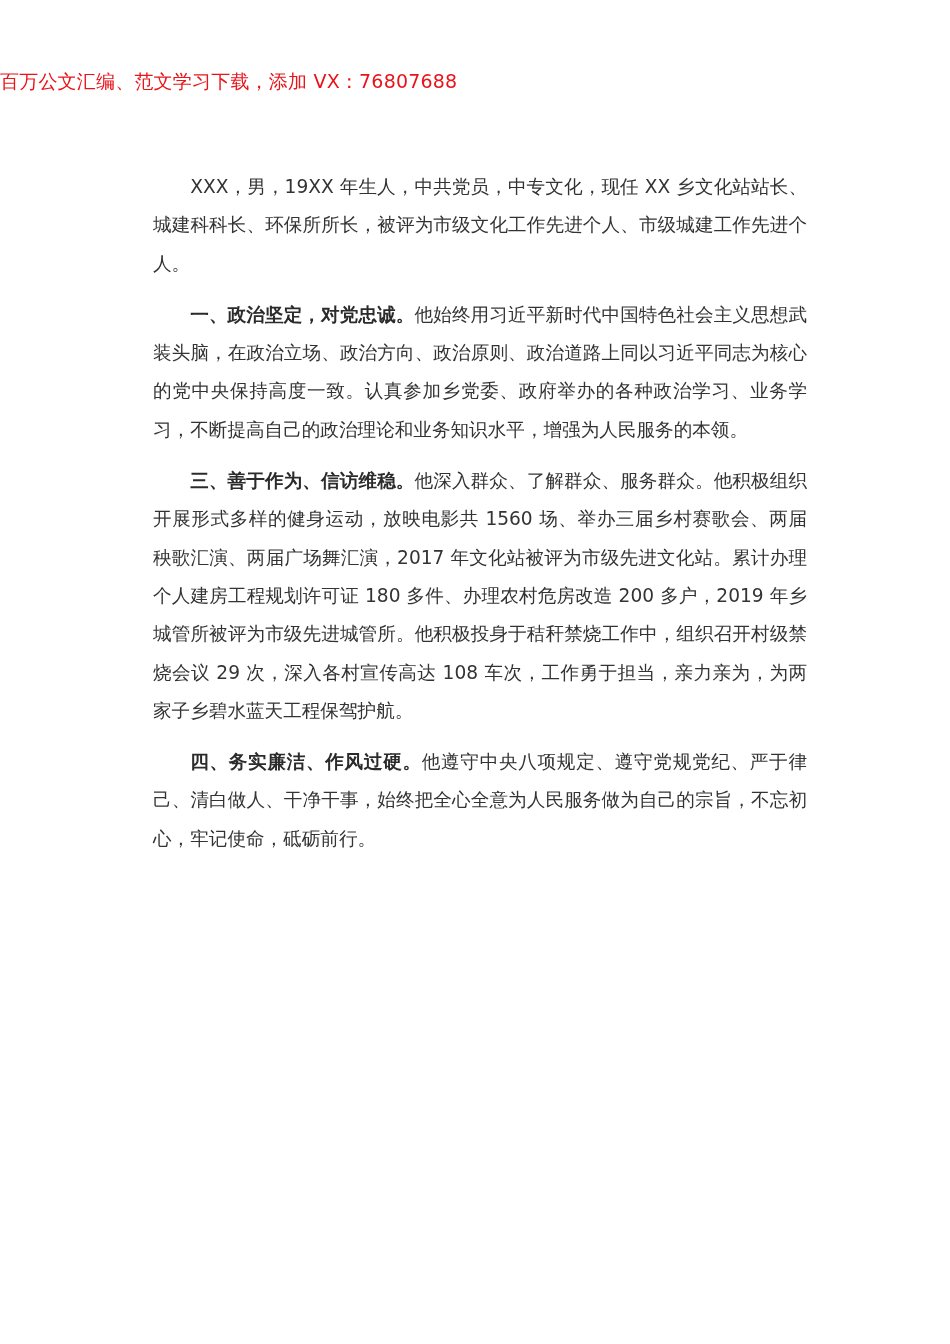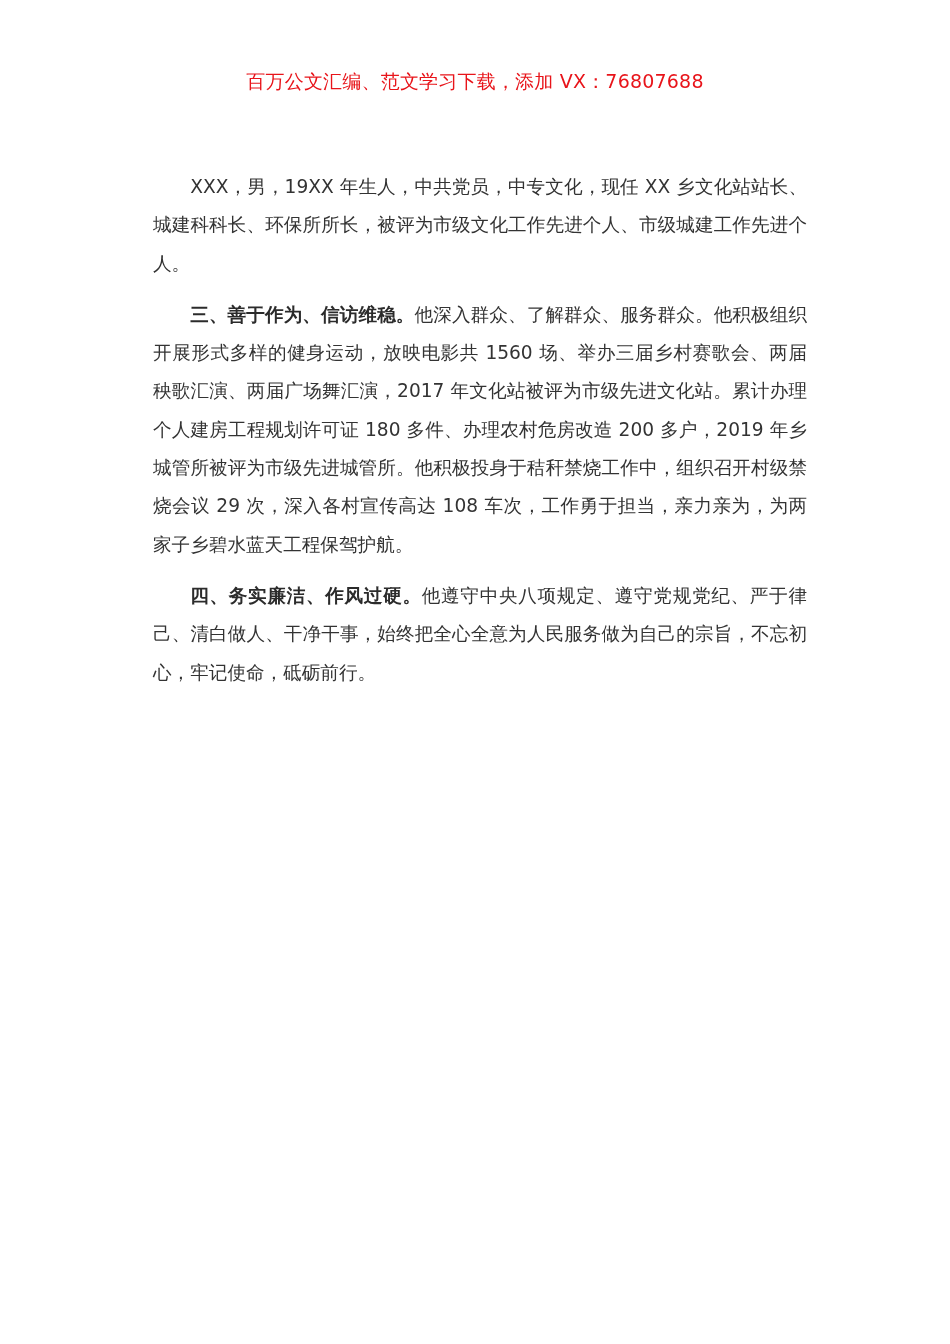--- a/index.html
+++ b/index.html
@@ -1,30 +1,31 @@
 <!DOCTYPE html>
 <html><head>
 <meta charset="utf-8">
 <style>
   html, body { margin: 0; padding: 0; background: #ffffff; }
   body { width: 950px; height: 1344px; position: relative; overflow: hidden;
          font-family: "DejaVu Sans", "Liberation Sans", sans-serif; }
-  .header { position: absolute; top: 66px; left: 0; width: 950px; text-align: center;
+  .header { position: absolute; top: 66px; left: 0; width: 950px; text-align: left;
             color: #e8141a; font-size: 19px; line-height: 30px; letter-spacing: 0.2px; }
   .body-text { position: absolute; top: 168px; left: 145px; width: 662px;
                color: #333333; font-size: 18.6px; line-height: 38.3px; text-align: justify; }
   .para { margin: 0 0 13px 8px; text-indent: 2em; }
   .para b { font-weight: bold; color: #2b2b2b; }
 </style>
 </head>
 <body>
 
 <div class="header">百万公文汇编、范文学习下载，添加 VX：76807688</div>
 
 <div class="body-text">
   <p class="para">XXX，男，19XX 年生人，中共党员，中专文化，现任 XX 乡文化站站长、城建科科长、环保所所长，被评为市级文化工作先进个人、市级城建工作先进个人。</p>
 
+  <p class="para"><b>一、政治坚定，对党忠诚。</b><span>他始终用习近平新时代中国特色社会主义思想武装头脑，在政治立场、政治方向、政治原则、政治道路上同以习近平同志为核心的党中央保持高度一致。认真参加乡党委、政府举办的各种政治学习、业务学习，不断提高自己的政治理论和业务知识水平，增强为人民服务的本领。</span></p>
 
 
   <p class="para"><b>三、善于作为、信访维稳。</b><span>他深入群众、了解群众、服务群众。他积极组织开展形式多样的健身运动，放映电影共 1560 场、举办三届乡村赛歌会、两届秧歌汇演、两届广场舞汇演，2017 年文化站被评为市级先进文化站。累计办理个人建房工程规划许可证 180 多件、办理农村危房改造 200 多户，2019 年乡城管所被评为市级先进城管所。他积极投身于秸秆禁烧工作中，组织召开村级禁烧会议 29 次，深入各村宣传高达 108 车次，工作勇于担当，亲力亲为，为两家子乡碧水蓝天工程保驾护航。</span></p>
 
   <p class="para"><b>四、务实廉洁、作风过硬。</b><span>他遵守中央八项规定、遵守党规党纪、严于律己、清白做人、干净干事，始终把全心全意为人民服务做为自己的宗旨，不忘初心，牢记使命，砥砺前行。</span></p>
 </div>
 
 </body></html>

